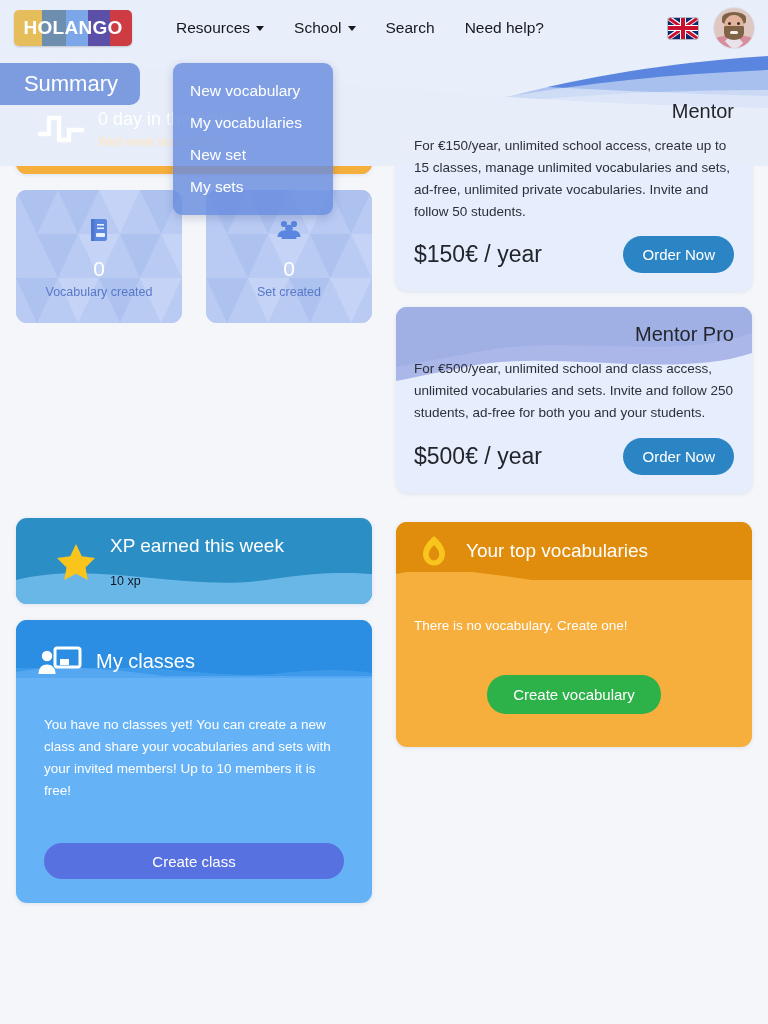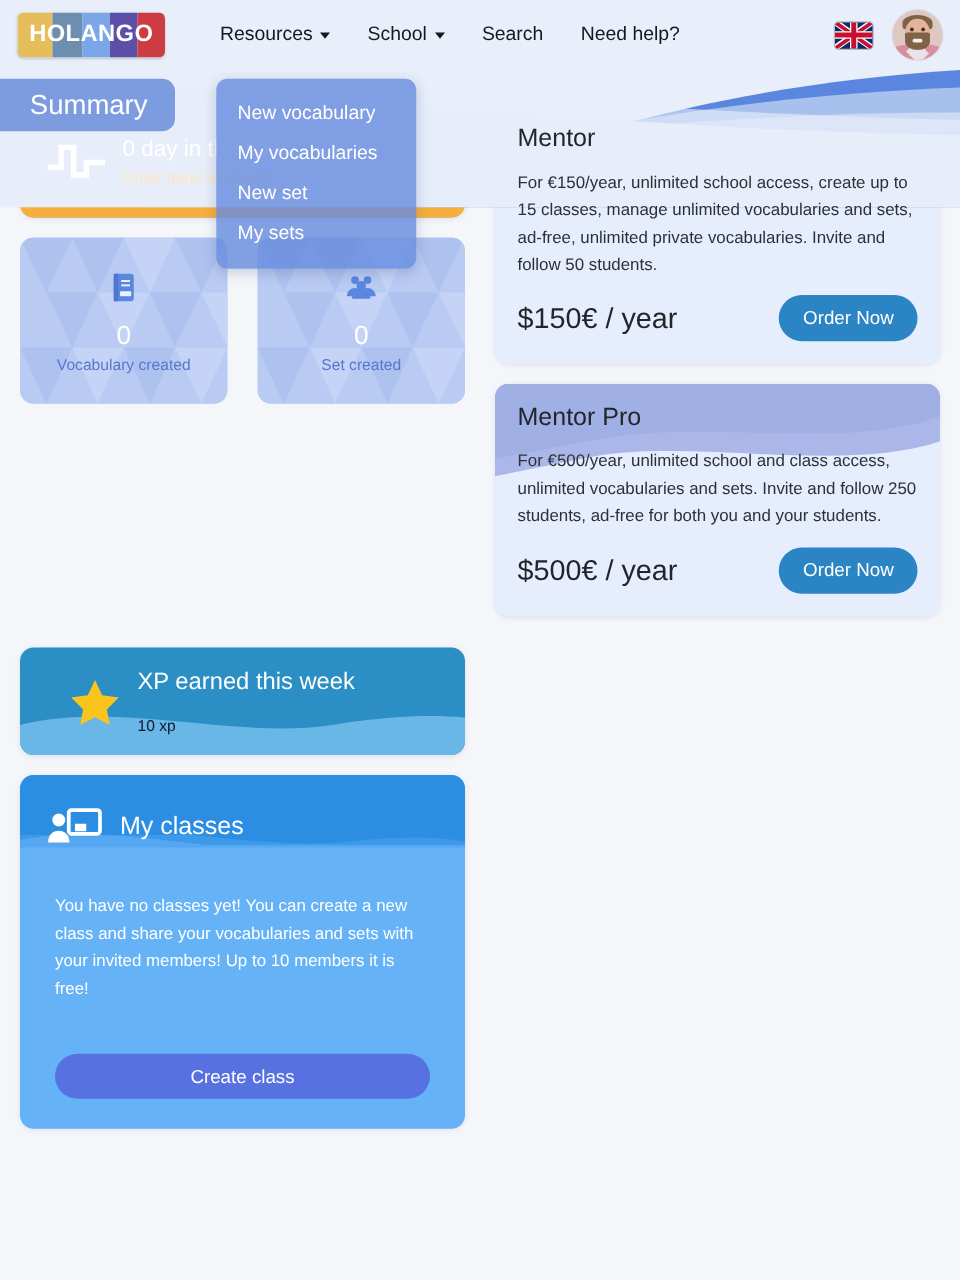--- a/index.html
+++ b/index.html
@@ -170,21 +170,21 @@
   #create-class-btn{
     display:block;margin:42px auto 24px auto;width:300px;height:36px;
     background:#5771e0;border:none;border-radius:18px;
     color:#fff;font-size:15px;font-family:inherit;cursor:pointer;
   }
 
   
   .price-card{background:#e6edfc;margin-bottom:16px;padding:0;}
   .price-card .wave{position:absolute;left:0;top:0;width:100%;height:92px;}
   .price-inner{position:relative;z-index:2;padding:16px 18px 18px 18px;}
-  .price-title{font-size:20px;color:#22252b;margin-bottom:12px;}
+  .price-title{font-size:20px;color:#22252b;margin-bottom:12px;text-align:right;}
   .price-desc{font-size:13.5px;color:#2c3039;line-height:1.62;margin-bottom:14px;}
   .price-row{display:flex;align-items:center;justify-content:space-between;}
   .price-amount{font-size:23px;color:#22252b;}
   .order-btn{
     background:#2b84c4;border:none;border-radius:19px;
     color:#fff;font-size:15px;padding:10px 19px;
     font-family:inherit;cursor:pointer;
   }
 
   
@@ -286,21 +286,21 @@
   <div class="card" id="streak-card">
     <svg class="wave" viewBox="0 0 356 56" preserveAspectRatio="none">
       <path d="M0,26 C70,6 150,40 230,26 C290,15 330,20 356,24 L356,56 L0,56 Z" fill="#f6ae3c"></path>
     </svg>
     <div class="inner">
       <svg id="streak-icon" viewBox="0 0 46 34">
         <path d="M2,22 L11,22 L11,6 L21,6 L21,28 L31,28 L31,18 L44,18" fill="none" stroke="#ffffff" stroke-width="4.4" stroke-linecap="square" stroke-linejoin="miter"></path>
       </svg>
       <div class="streak-txt">
         <div class="streak-title">0 day in the flow!</div>
-        <div class="streak-sub">Order done teacher01</div>
+        <div class="streak-sub">Well week teacher01</div>
       </div>
     </div>
   </div>
 
   <div id="stat-row">
 
     <div class="stat-card">
       <svg style="position:absolute;inset:0;width:100%;height:100%;" viewBox="0 0 166 133" preserveAspectRatio="none">
         <rect width="166" height="133" fill="#b9cbf3"></rect>
         <g fill="#aec2f0">
@@ -433,14 +433,32 @@
       <div class="price-title">Mentor Pro</div>
       <div class="price-desc">For €500/year, unlimited school and class access, unlimited vocabularies and sets. Invite and follow 250 students, ad-free for both you and your students.</div>
       <div class="price-row">
         <div class="price-amount">$500€ / year</div>
         <button class="order-btn">Order Now</button>
       </div>
     </div>
   </div>
 
   <div style="height:13px"></div>
+  <div class="card" id="vocab-card">
+    <div id="vocab-head">
+      <svg class="wave" viewBox="0 0 356 34" preserveAspectRatio="none">
+        <path d="M0,2 C70,-14 170,24 250,14 C300,8 334,10 356,13 L356,34 L0,34 Z" fill="#f6ae3c"></path>
+      </svg>
+      <div class="inner">
+        <svg id="vocab-ico" viewBox="0 0 36 36">
+          <path d="M18,3 C11,9 7,15 7,21 C7,27.6 11.9,32.5 18,32.5 C24.1,32.5 29,27.6 29,21 C29,15 25,9 18,3 Z" fill="#f9c51d"></path>
+          <path d="M18,12 C14.6,15.3 12.8,18.2 12.8,21.3 C12.8,24.9 15.1,27.4 18,27.4 C20.9,27.4 23.2,24.9 23.2,21.3 C23.2,18.2 21.4,15.3 18,12 Z" fill="#e08c0c"></path>
+        </svg>
+        <div class="vocab-title">Your top vocabularies</div>
+      </div>
+    </div>
+    <div id="vocab-body">
+      <div class="vocab-empty">There is no vocabulary. Create one!</div>
+    </div>
+    <button id="create-vocab-btn">Create vocabulary</button>
+  </div>
 
 </div>
 
 </body></html>

